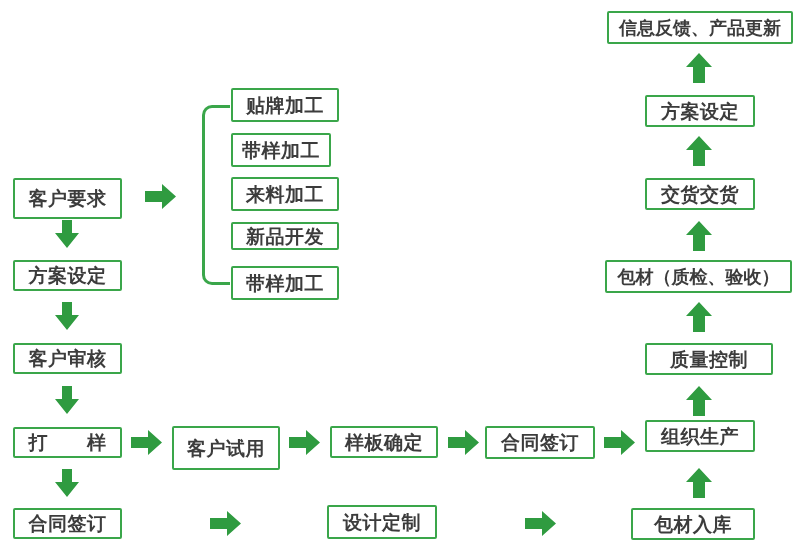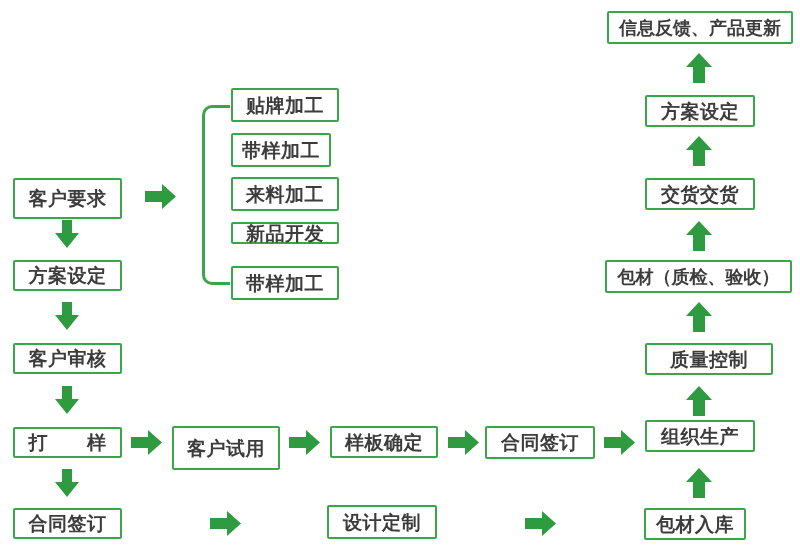--- a/index.html
+++ b/index.html
@@ -59,30 +59,30 @@
   <div class="box" style="left:13px;top:178px;width:109px;height:41px">客户要求</div>
   <div class="box" style="left:13px;top:260px;width:109px;height:31px">方案设定</div>
   <div class="box" style="left:13px;top:343px;width:109px;height:31px">客户审核</div>
   <div class="box" style="left:13px;top:427px;width:109px;height:31px">打　　样</div>
   <div class="box" style="left:13px;top:508px;width:109px;height:31px">合同签订</div>
 
   <div class="bracket" style="left:202px;top:105px;width:28px;height:180px"></div>
   <div class="box" style="left:231px;top:88px;width:108px;height:34px">贴牌加工</div>
   <div class="box" style="left:231px;top:133px;width:100px;height:34px">带样加工</div>
   <div class="box" style="left:231px;top:177px;width:108px;height:34px">来料加工</div>
-  <div class="box" style="left:231px;top:222px;width:108px;height:22px">新品开发</div>
+  <div class="box" style="left:231px;top:222px;width:108px;height:28px">新品开发</div>
   <div class="box" style="left:231px;top:266px;width:108px;height:34px">带样加工</div>
 
   <div class="box" style="left:172px;top:426px;width:108px;height:44px">客户试用</div>
   <div class="box" style="left:330px;top:426px;width:108px;height:32px">样板确定</div>
   <div class="box" style="left:485px;top:426px;width:110px;height:33px">合同签订</div>
   <div class="box" style="left:645px;top:420px;width:110px;height:32px">组织生产</div>
 
   <div class="box" style="left:327px;top:505px;width:110px;height:34px">设计定制</div>
-  <div class="box" style="left:644px;top:508px;width:102px;height:32px">包材入库</div>
+  <div class="box" style="left:631px;top:508px;width:124px;height:32px">包材入库</div>
 
   <div class="box" style="left:645px;top:343px;width:128px;height:32px">质量控制</div>
   <div class="box wide" style="left:605px;top:260px;width:187px;height:33px">包材（质检、验收）</div>
   <div class="box" style="left:645px;top:178px;width:110px;height:32px">交货交货</div>
   <div class="box" style="left:645px;top:95px;width:110px;height:32px">方案设定</div>
   <div class="box wide" style="left:607px;top:11px;width:186px;height:33px">信息反馈、产品更新</div>
 
   <svg class="arrow" style="left:55px;top:220px" width="24" height="28" viewBox="0 0 24 28">
       <polygon points="7,0 17,0 17,13 24,13 12,28 0,13 7,13"></polygon>
     </svg>

